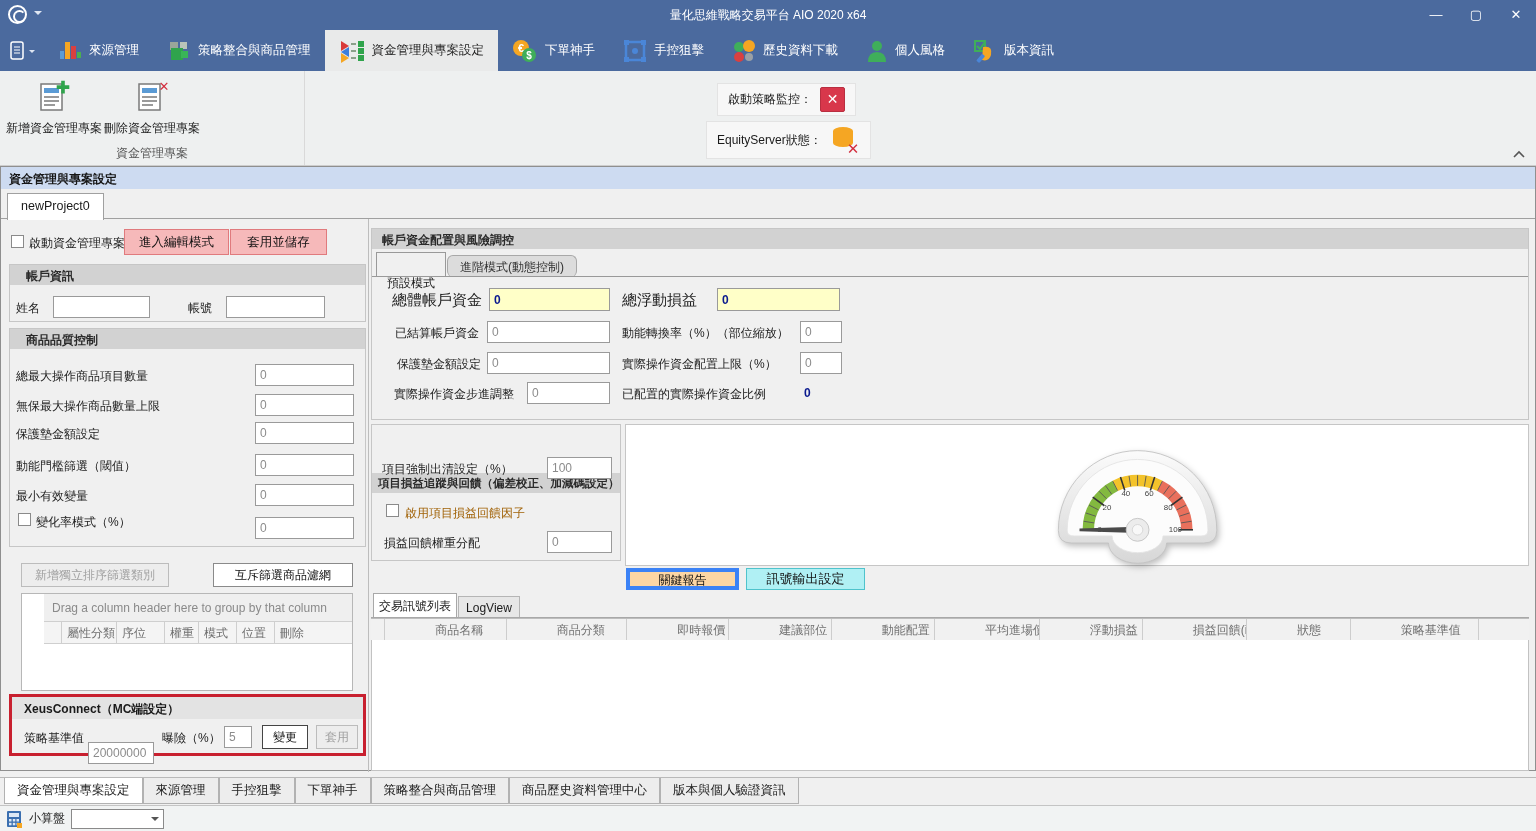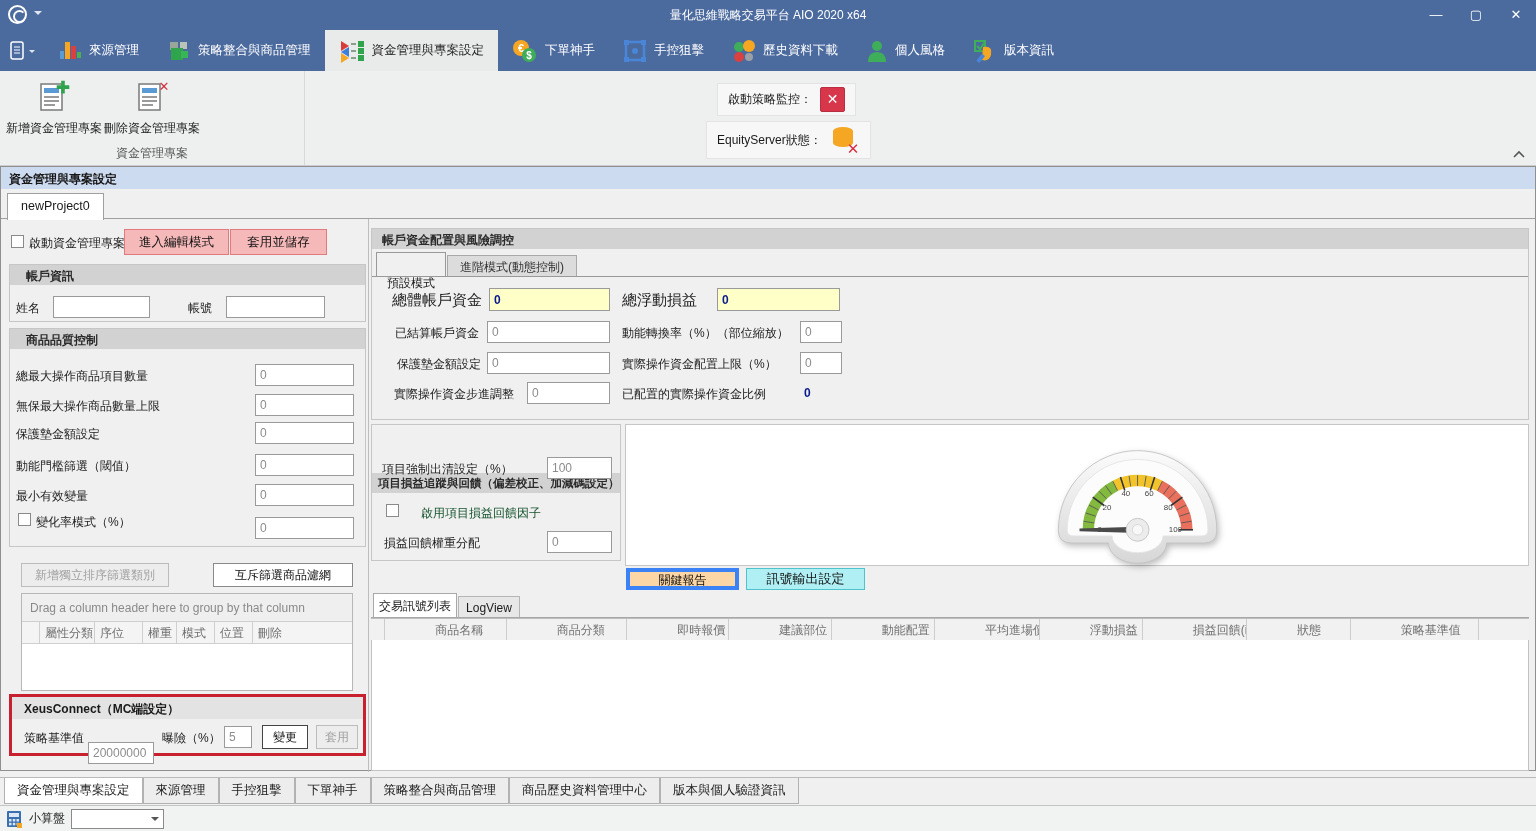--- a/index.html
+++ b/index.html
@@ -40,27 +40,27 @@
   .projtab { position:absolute; left:6px; top:4px; height:27px; background:#fff; border:1px solid #a0a0a0; border-bottom:none; padding:5px 13px; font-size:12.5px; }
 
   .cb { display:inline-block; width:13px; height:13px; background:#fff; border:1px solid #8a8a8a; vertical-align:middle; }
   .ipt { border:1px solid #9a9a9a; background:#fff; height:22px; font-size:12px; padding:0 4px; color:#8c8c8c; font-family:"Liberation Sans",sans-serif; }
   .ipt.yellow { background:#ffffc8; color:#0b1a8e; font-weight:bold; }
   .pinkbtn { background:#f6b9ba; border:1px solid #e07a7d; font-size:12.5px; color:#111; text-align:center; font-family:"Liberation Sans",sans-serif; }
   .gbox { position:absolute; border:1px solid #c6c6c6; background:#f0f0f0; }
   .gbox-h { height:20px; background:#d2d2d2; font-weight:bold; color:#2b2b2b; padding:3px 0 0 16px; font-size:12px; white-space:nowrap; overflow:hidden; }
   .flabel { position:absolute; font-size:12px; color:#222; white-space:nowrap; }
   .flabel.big { font-size:15px; }
-  .flabel.dis { color:#14532d;margin-left:16px; }
+  .flabel.dis { color:#a16207; }
 
   .btn { background:#fff; border:1px solid #8a8a8a; text-align:center; font-size:12px; color:#111; font-family:"Liberation Sans",sans-serif; }
   .btn.dis { background:#ededed; border-color:#bcbcbc; color:#9f9f9f; }
 
   
-  .fgrid { position:absolute; border:1px solid #b7b7b7; background:#fff; }
+  .fgrid { position:absolute; border:1px solid #b7b7b7; background:#fff;padding-left:22px; }
   .fgrid .hint { height:28px; background:#efefef; color:#8a8a8a; padding:7px 0 0 8px; border-bottom:1px solid #cfcfcf; font-size:12px; }
   .fgrid .hrow { display:flex; height:22px; background:#f4f4f4; border-bottom:1px solid #cfcfcf; }
   .fgrid .hcell { border-right:1px solid #cfcfcf; color:#6e6e6e; font-size:12px; padding:3px 0 0 5px; overflow:hidden; white-space:nowrap; }
 
   .xeusbox { position:absolute; border:3px solid #c8202f; background:#f0f0f0; }
   .xeus-h { height:22px; background:#e3e3e3; font-weight:bold; padding:4px 0 0 12px; font-size:12px; }
 
   
   .rtab2 { position:absolute; font-size:12px; text-align:center; }
   .rtab2.active { background:#f0f0f0; border:1px solid #999; border-bottom:1px solid #f0f0f0; }
@@ -311,21 +311,21 @@
       <input class="ipt abs" style="left: 76px; top: 29px; width: 66px; margin-top: 16px;" value="20000000">
       <div class="flabel" style="left:150px; top:33px;">曝險（%）</div>
       <input class="ipt abs" style="left: 212px; top: 29px; width: 28px;" value="5">
       <button class="btn abs" style="left:250px; top:28px; width:46px; height:24px; border-color:#444;">變更</button>
       <button class="btn dis abs" style="left:304px; top:28px; width:42px; height:24px;">套用</button>
     </div>
 
     <div class="gbox" style="left:370px; top:61px; width:1158px; height:192px;">
       <div class="gbox-h" style="padding-left:10px;">帳戶資金配置與風險調控</div>
       <div class="rtab2 active" style="left:4px; top:23px; width:70px; height:25px; padding-top:22px;">預設模式</div>
-      <div class="rtab2 inactive" style="left:75px; top:26px; width:130px; height:22px; padding-top:3px;">進階模式(動態控制)</div>
+      <div class="rtab2 inactive" style="left:75px; top:26px; width:130px; height:22px; padding-top:3px;border-radius:6px;">進階模式(動態控制)</div>
       <div class="vsep" style="left:0; top:47px; width:100%; height:1px; background:#999;"></div>
 
       <div class="flabel big" style="left:20px; top:62px;">總體帳戶資金</div>
       <input class="ipt yellow abs" style="left: 117px; top: 59px; width: 121px; height: 23px;" value="0">
       <div class="flabel big" style="left:250px; top:62px;">總浮動損益</div>
       <input class="ipt yellow abs" style="left: 345px; top: 59px; width: 123px; height: 23px;" value="0">
 
       <div class="flabel" style="left:23px; top:96px;">已結算帳戶資金</div>
       <input class="ipt abs" style="left: 115px; top: 92px; width: 123px;" value="0">
       <div class="flabel" style="left:250px; top:96px;">動能轉換率（%）（部位縮放）</div>

